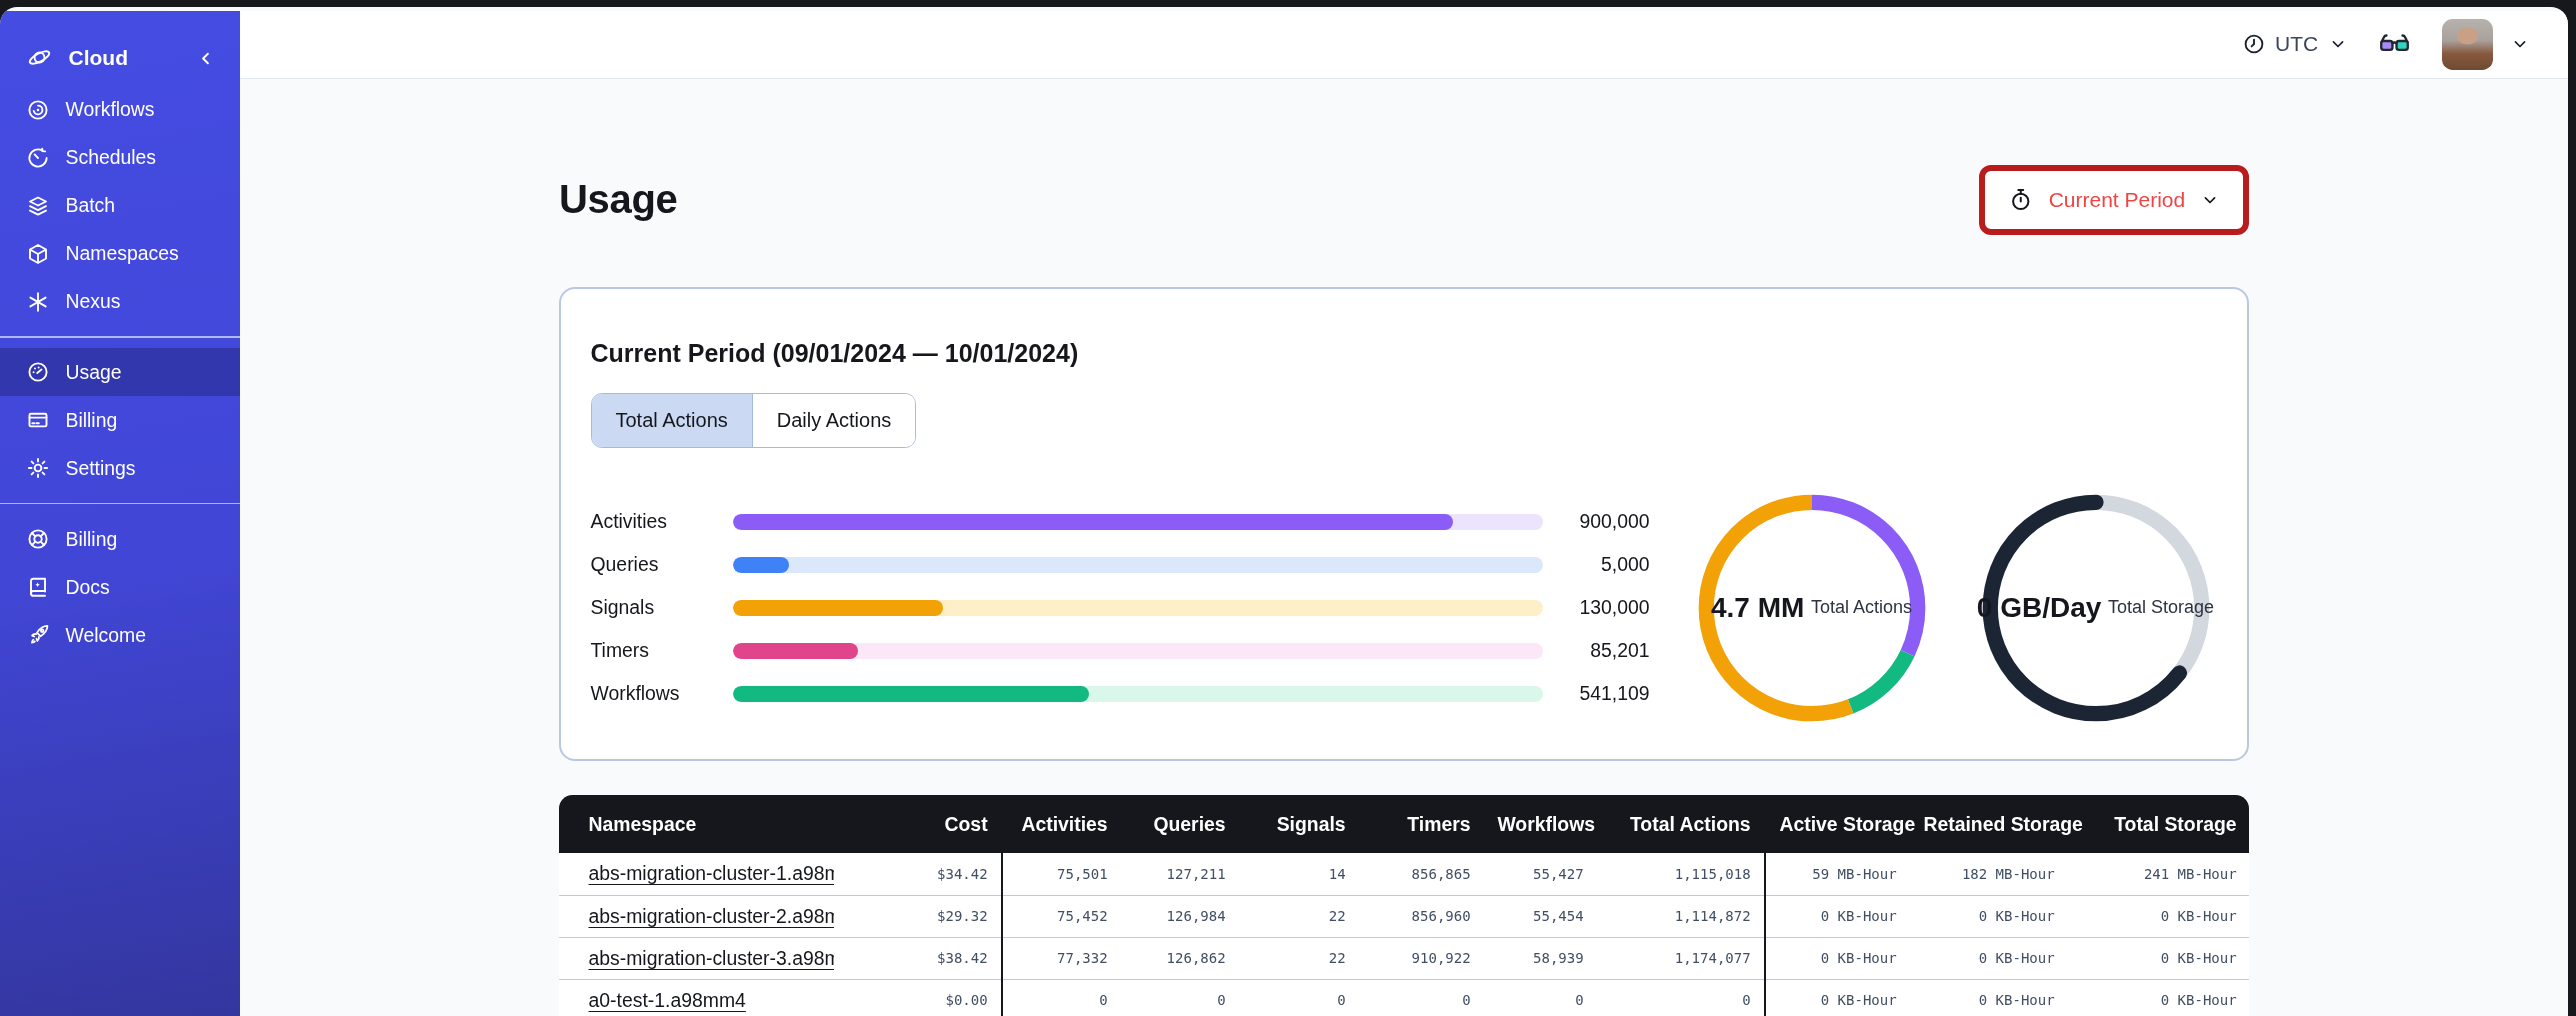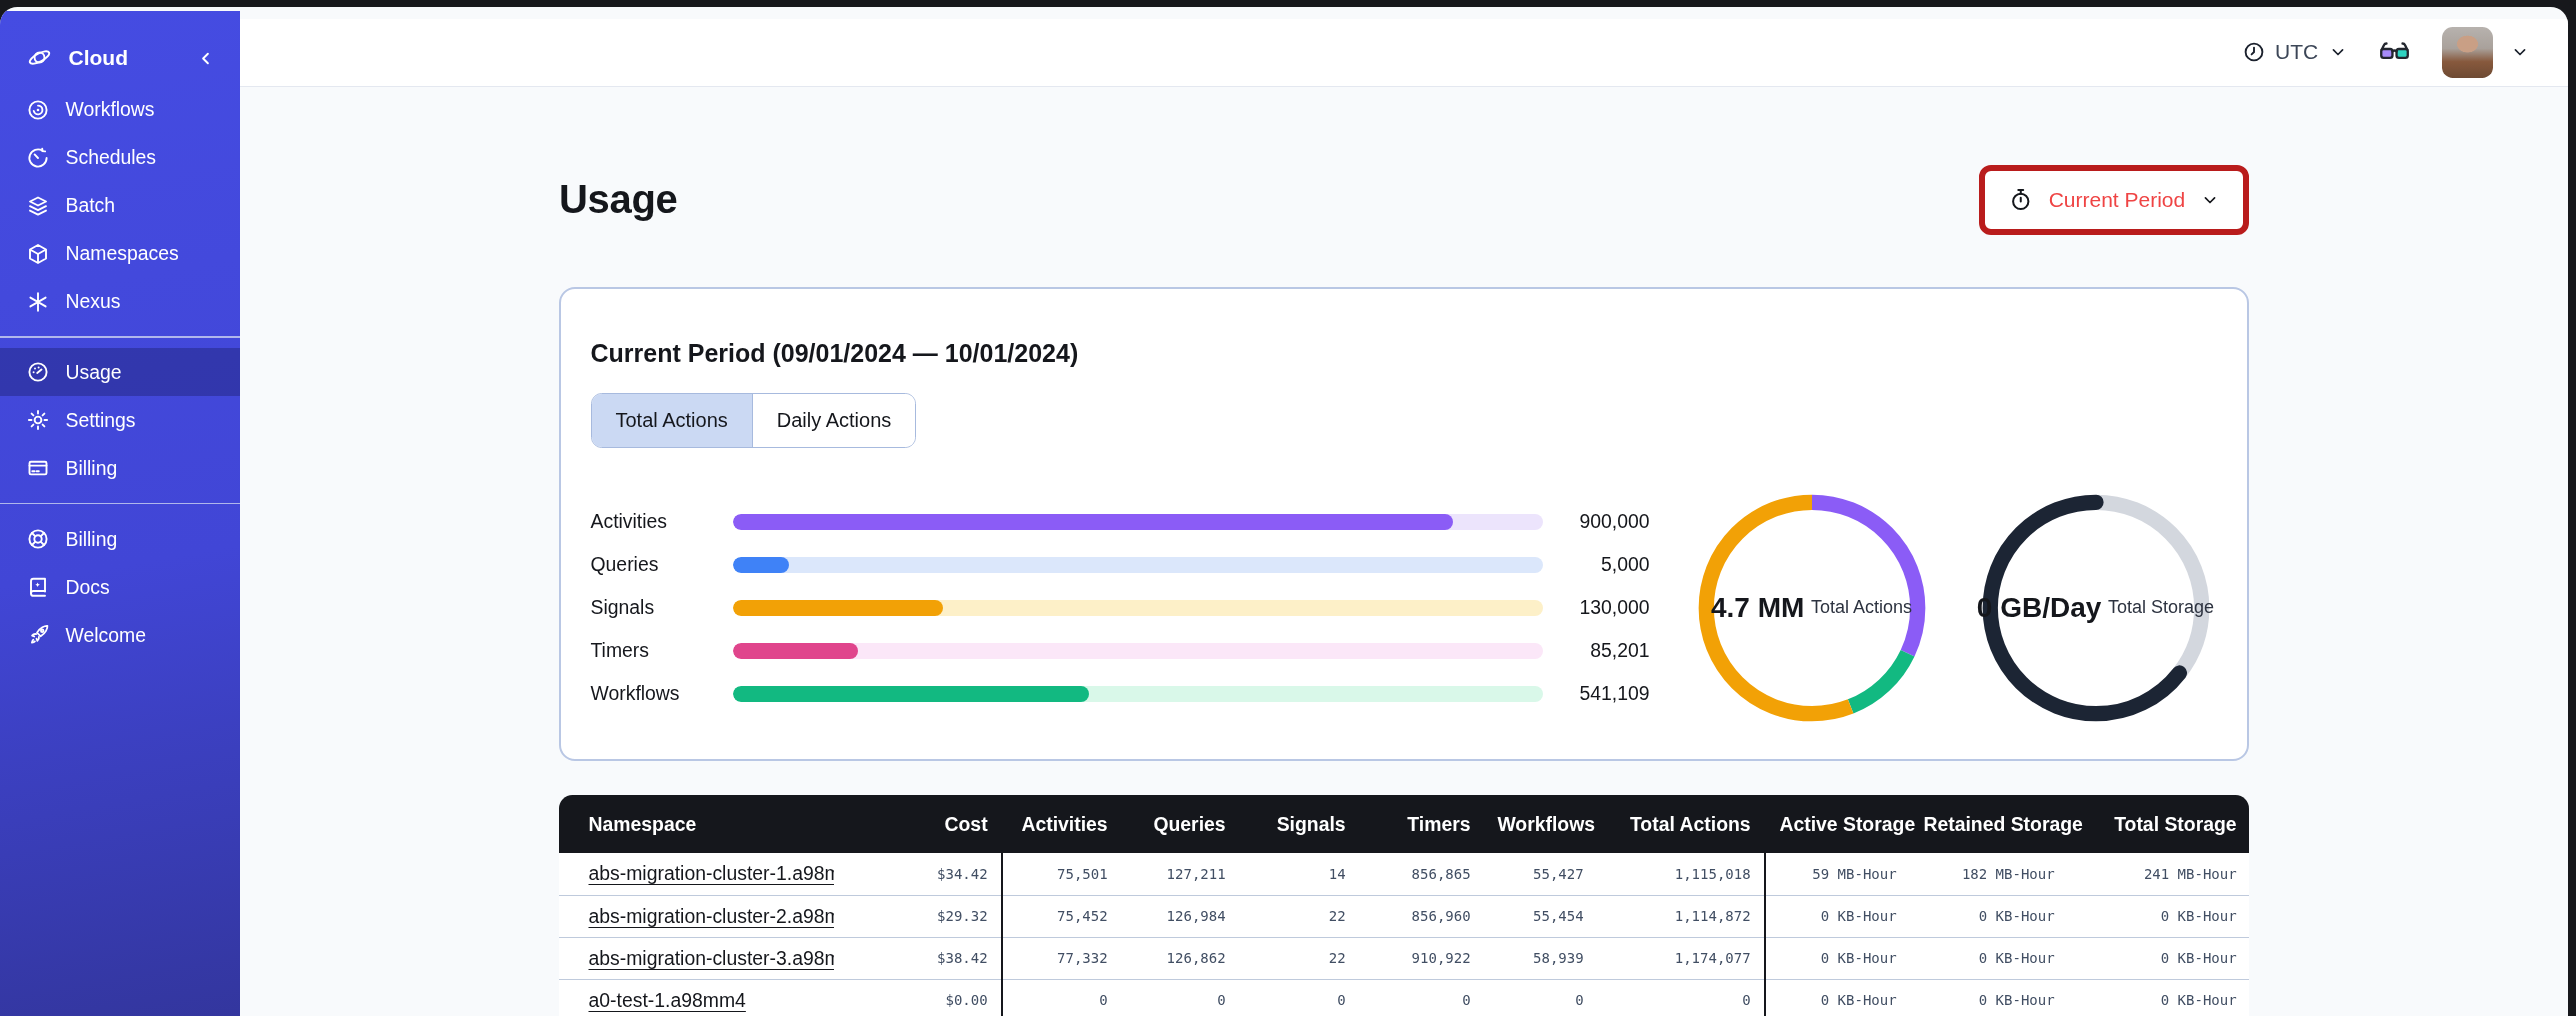--- a/index.html
+++ b/index.html
@@ -28,21 +28,21 @@
   .side-item {
     display:flex; align-items:center; height:48px; padding:0 19px 0 25.5px;
     font-size:19.4px; font-weight:500; cursor:pointer; white-space:nowrap;
   }
   .side-item .icon { width:24px; height:24px; margin-right:16px; flex:none; }
   .side-item .icon svg { width:24px; height:24px; }
   .side-item.active { background:rgba(13,16,70,0.30); }
   .side-divider { height:1.3px; background:rgba(214,220,242,0.75); margin:10.7px 0; }
   
   .topbar {
-    position:absolute; left:240px; right:0; top:12px; height:68px; background:#fff;
+    position:absolute; left:240px; right:0; top:4px; height:68px; background:#fff;
     border-bottom:1.3px solid #e4e8f0; display:flex; align-items:center;
     justify-content:flex-end; gap:29.5px; padding-right:38px; z-index:4;
   }
   .tz-picker { display:flex; align-items:center; gap:9.4px; cursor:pointer; color:#2c3442; }
   .tz-picker svg.clock { width:24px; height:24px; }
   .tz-label { font-size:21px; font-weight:500; color:#3c4657; }
   .chev { width:20px; height:20px; }
   .glasses-btn { width:35px; height:35px; display:flex; align-items:center; cursor:pointer; }
   .glasses-btn svg { width:35px; height:35px; }
   .avatar {
@@ -194,35 +194,35 @@
           <circle cx="7.6" cy="12.2" r="1" fill="#fff" stroke="none"></circle>
           <circle cx="9" cy="8.6" r="1" fill="#fff" stroke="none"></circle>
           <circle cx="12.6" cy="7.4" r="1" fill="#fff" stroke="none"></circle>
         </svg>
       </span>
       <span>Usage</span>
     </div>
     <div class="side-item">
       <span class="icon">
         <svg viewBox="0 0 24 24" fill="none" stroke="#fff" stroke-width="1.9" stroke-linecap="round">
-          <circle cx="12" cy="12" r="3.4"></circle>
-          <path d="M12 2.9v2.6M12 18.5v2.6M2.9 12h2.6M18.5 12h2.6M5.6 5.6l1.8 1.8M16.6 16.6l1.8 1.8M18.4 5.6l-1.8 1.8M7.4 16.6l-1.8 1.8"></path>
-        </svg>
-      </span>
-      <span>Settings</span>
-    </div>
-    <div class="side-item">
-      <span class="icon">
-        <svg viewBox="0 0 24 24" fill="none" stroke="#fff" stroke-width="1.9" stroke-linecap="round">
           <rect x="3.5" y="5.8" width="17" height="12.6" rx="1.4"></rect>
             <path d="M3.5 9.6h17"></path>
             <path d="M6.3 15.2h2.2M10.6 15.2h2.2"></path>
         </svg>
       </span>
       <span>Billing</span>
+    </div>
+    <div class="side-item">
+      <span class="icon">
+        <svg viewBox="0 0 24 24" fill="none" stroke="#fff" stroke-width="1.9" stroke-linecap="round">
+          <circle cx="12" cy="12" r="3.4"></circle>
+          <path d="M12 2.9v2.6M12 18.5v2.6M2.9 12h2.6M18.5 12h2.6M5.6 5.6l1.8 1.8M16.6 16.6l1.8 1.8M18.4 5.6l-1.8 1.8M7.4 16.6l-1.8 1.8"></path>
+        </svg>
+      </span>
+      <span>Settings</span>
     </div>
 
     <div class="side-divider"></div>
 
     <div class="side-item">
       <span class="icon">
         <svg viewBox="0 0 24 24" fill="none" stroke="#fff" stroke-width="1.9" stroke-linecap="round">
           <circle cx="12" cy="12" r="8.6"></circle>
             <circle cx="12" cy="12" r="3.7"></circle>
           <path d="M6 6l3.3 3.3M18 6l-3.3 3.3M18 18l-3.3-3.3M6 18l3.3-3.3"></path>

